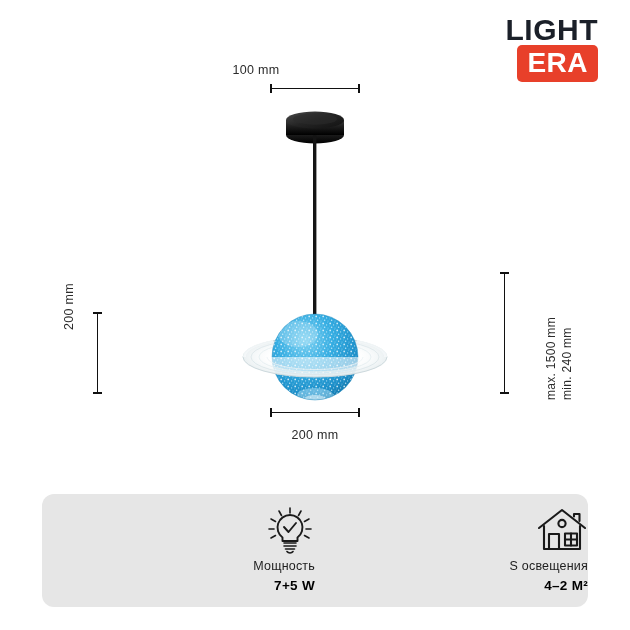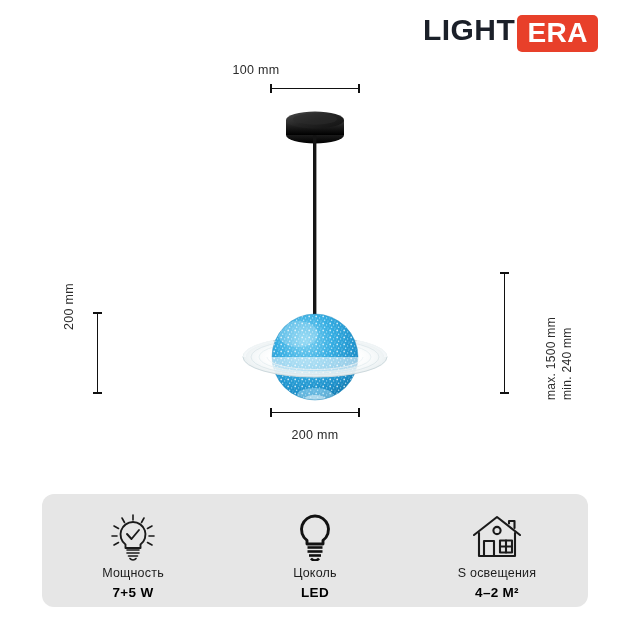--- a/index.html
+++ b/index.html
@@ -15,22 +15,23 @@
     font-family: "Liberation Sans", sans-serif;
     color: #1a1a1a;
   }
 
   
   #logo {
     position: absolute;
     top: 15px;
     right: 32px;
     display: flex;
-    align-items: flex-start;
+    align-items: flex-end;
     height: 34px;
+    flex-direction: column;
   }
   #logo-light {
     font-family: "Liberation Sans", sans-serif;
     font-size: 30px;
     font-weight: bold;
     letter-spacing: 0.5px;
     color: #1b2029;
     line-height: 1;
   }
   #logo-era-badge {
@@ -165,23 +166,22 @@
     border-radius: 12px;
     display: flex;
     flex-direction: row;
     align-items: flex-start;
     justify-content: space-around;
   }
   .spec-item {
     flex: 1 1 0;
     display: flex;
     flex-direction: column;
-    align-items: center;
+    align-items: flex-end;
     padding-top: 12px;
-    margin-top: 7px;
   }
   .spec-icon {
     height: 48px;
     display: flex;
     align-items: center;
     justify-content: center;
   }
   .spec-title {
     margin-top: 5px;
     font-size: 12.5px;
@@ -349,35 +349,20 @@
           <line x1="19" y1="40" x2="31" y2="40"></line>
           <line x1="20.5" y1="43" x2="29.5" y2="43"></line>
           <path d="M22 45.5 a3.5 3 0 0 0 6 0" fill="none"></path>
         </g>
       </svg>
     </div>
     <div class="spec-title">Мощность</div>
     <div class="spec-value">7+5 W</div>
   </div>
 
-  <div class="spec-item">
-    <div class="spec-icon">
-      <svg width="44" height="48" viewBox="0 0 44 48">
-        <path d="M22 3 a13.5 13.5 0 0 1 8 24.4 l0 3.6 l-16 0 l0 -3.6 A13.5 13.5 0 0 1 22 3 z" fill="none" stroke="#111111" stroke-width="2.9" stroke-linejoin="round"></path>
-        <g stroke="#111111" stroke-width="2.6" stroke-linecap="butt">
-          <line x1="14.5" y1="34.5" x2="29.5" y2="34.5"></line>
-          <line x1="14.5" y1="38.5" x2="29.5" y2="38.5"></line>
-          <line x1="16" y1="42.5" x2="28" y2="42.5"></line>
-        </g>
-        <path d="M18 45.5 a4.5 3.5 0 0 0 8 0" fill="none" stroke="#111111" stroke-width="2.4"></path>
-      </svg>
-    </div>
-    <div class="spec-title">Цоколь</div>
-    <div class="spec-value">LED</div>
-  </div>
 
   <div class="spec-item">
     <div class="spec-icon">
       <svg width="52" height="46" viewBox="0 0 52 46">
         <g fill="none" stroke="#1a1a1a" stroke-width="2.1" stroke-linejoin="round" stroke-linecap="round">
           <polyline points="3,21 26,3 49,21"></polyline>
           <polyline points="8,19 8,42 44,42 44,19"></polyline>
           <polyline points="38,9.5 38,7 43.5,7 43.5,14"></polyline>
           <circle cx="26" cy="16.5" r="3.6"></circle>
           <rect x="13" y="27" width="10" height="15"></rect>

